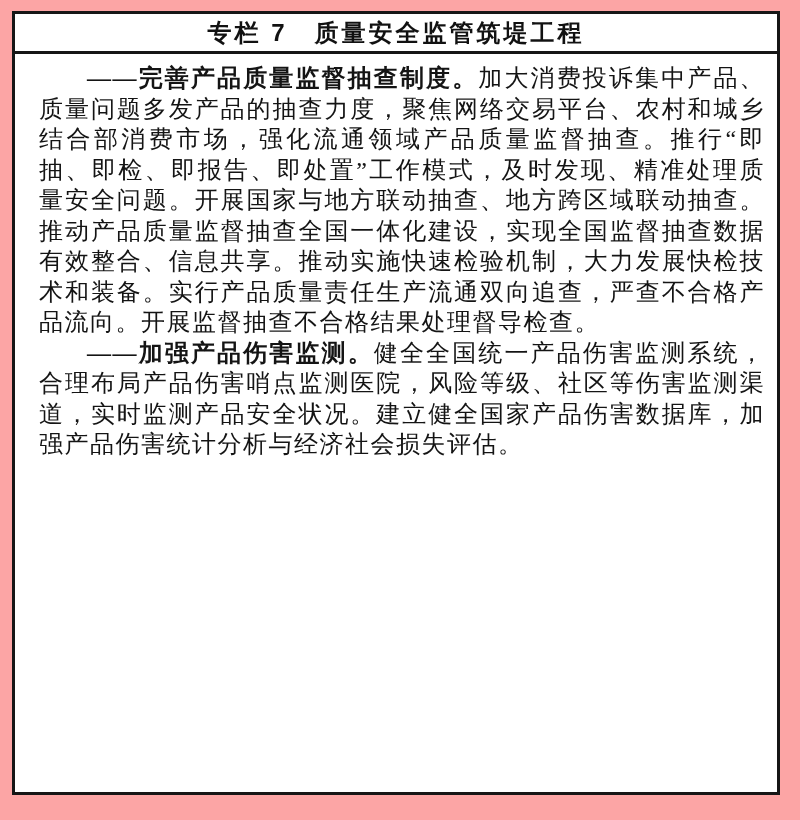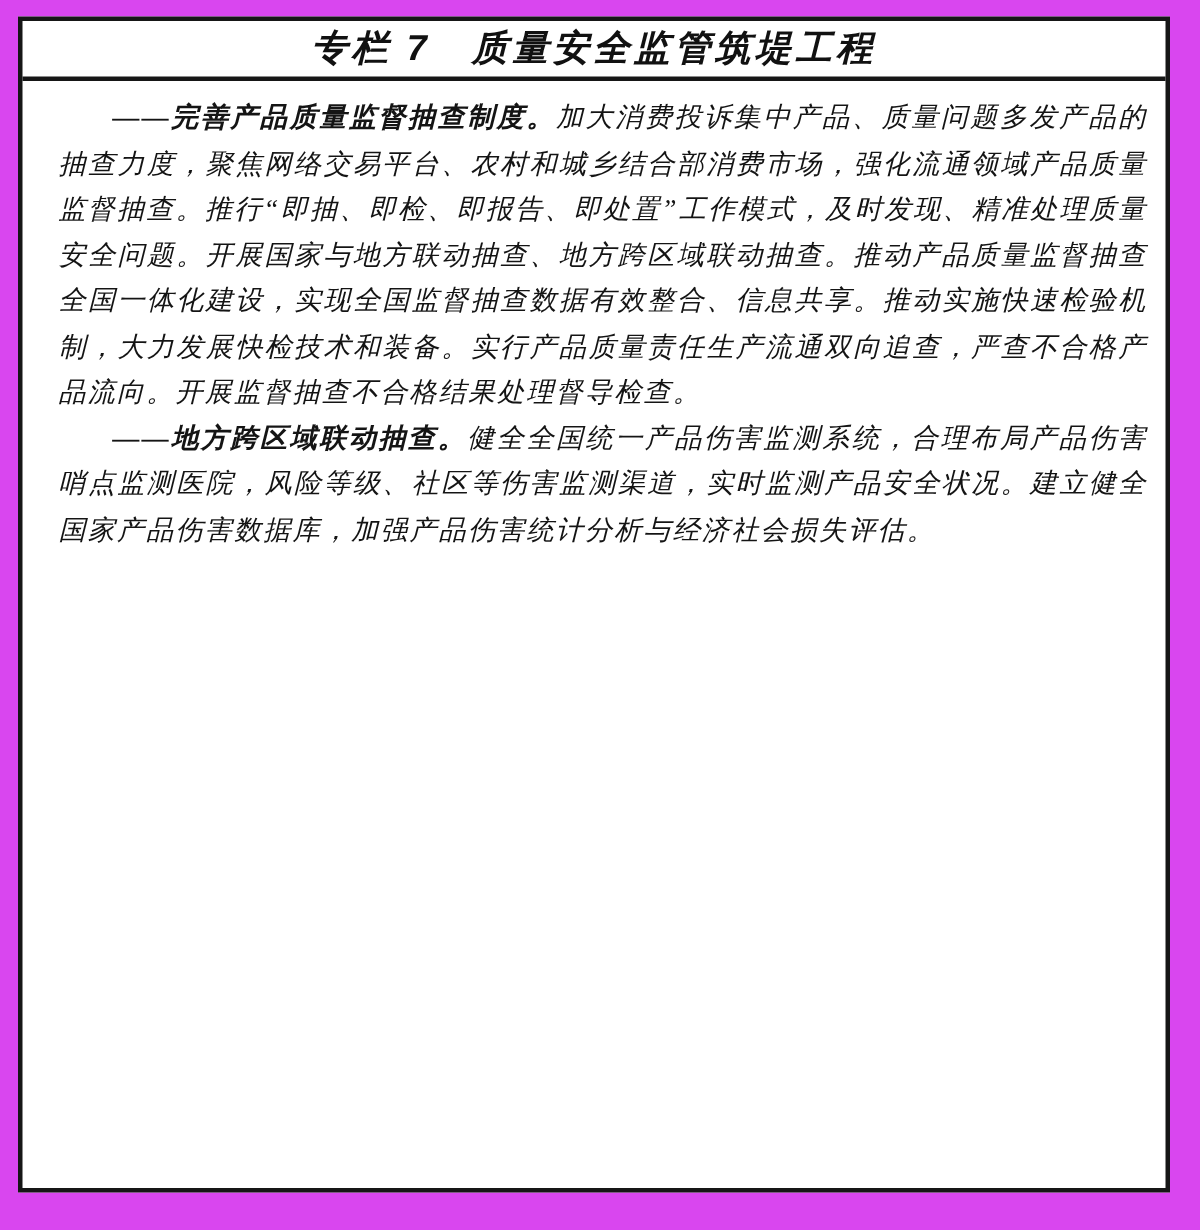--- a/index.html
+++ b/index.html
@@ -7,23 +7,22 @@
     padding: 0;
     background: #ffffff;
     width: 800px;
     height: 820px;
     font-family: "Liberation Serif", "DejaVu Serif", serif;
   }
   .page {
     position: relative;
     width: 800px;
     height: 820px;
-    background: #d946ef;
+    background: #fca5a5;
     overflow: hidden;
-    font-style: italic;
   }
   .column-box {
     position: absolute;
     left: 12px;
     top: 11px;
     width: 768px;
     height: 784px;
     border: 3px solid #161616;
     background: #ffffff;
     box-sizing: border-box;
@@ -34,21 +33,21 @@
     font-weight: bold;
     color: #111111;
     letter-spacing: 3px;
     padding: 4px 0 3px 0;
     border-bottom: 3px solid #161616;
     line-height: 30px;
     font-family: "Liberation Sans", "DejaVu Sans", sans-serif;
   }
   .column-body {
     padding: 9px 12px 0 24px;
-    font-size: 18px;
+    font-size: 24px;
     line-height: 30.5px;
     color: #141414;
     text-align: justify;
     letter-spacing: 1.5px;
   }
   .para {
     margin: 0;
     text-indent: 2em;
   }
   .lead {
@@ -56,16 +55,16 @@
   }
 </style>
 </head>
 <body>
 
 <div class="page">
   <div class="column-box">
     <div class="column-title">专栏 7　质量安全监管筑堤工程</div>
     <div class="column-body">
         <p class="para"><span class="lead">——完善产品质量监督抽查制度。</span><span>加大消费投诉集中产品、质量问题多发产品的抽查力度，聚焦网络交易平台、农村和城乡结合部消费市场，强化流通领域产品质量监督抽查。推行“即抽、即检、即报告、即处置”工作模式，及时发现、精准处理质量安全问题。开展国家与地方联动抽查、地方跨区域联动抽查。推动产品质量监督抽查全国一体化建设，实现全国监督抽查数据有效整合、信息共享。推动实施快速检验机制，大力发展快检技术和装备。实行产品质量责任生产流通双向追查，严查不合格产品流向。开展监督抽查不合格结果处理督导检查。</span></p>
-        <p class="para"><span class="lead">——地方跨区域联动抽查。</span><span>健全全国统一产品伤害监测系统，合理布局产品伤害哨点监测医院，风险等级、社区等伤害监测渠道，实时监测产品安全状况。建立健全国家产品伤害数据库，加强产品伤害统计分析与经济社会损失评估。</span></p>
+        <p class="para"><span class="lead">——加强产品伤害监测。</span><span>健全全国统一产品伤害监测系统，合理布局产品伤害哨点监测医院，风险等级、社区等伤害监测渠道，实时监测产品安全状况。建立健全国家产品伤害数据库，加强产品伤害统计分析与经济社会损失评估。</span></p>
       </div>
   </div>
 </div>
 
 </body></html>

